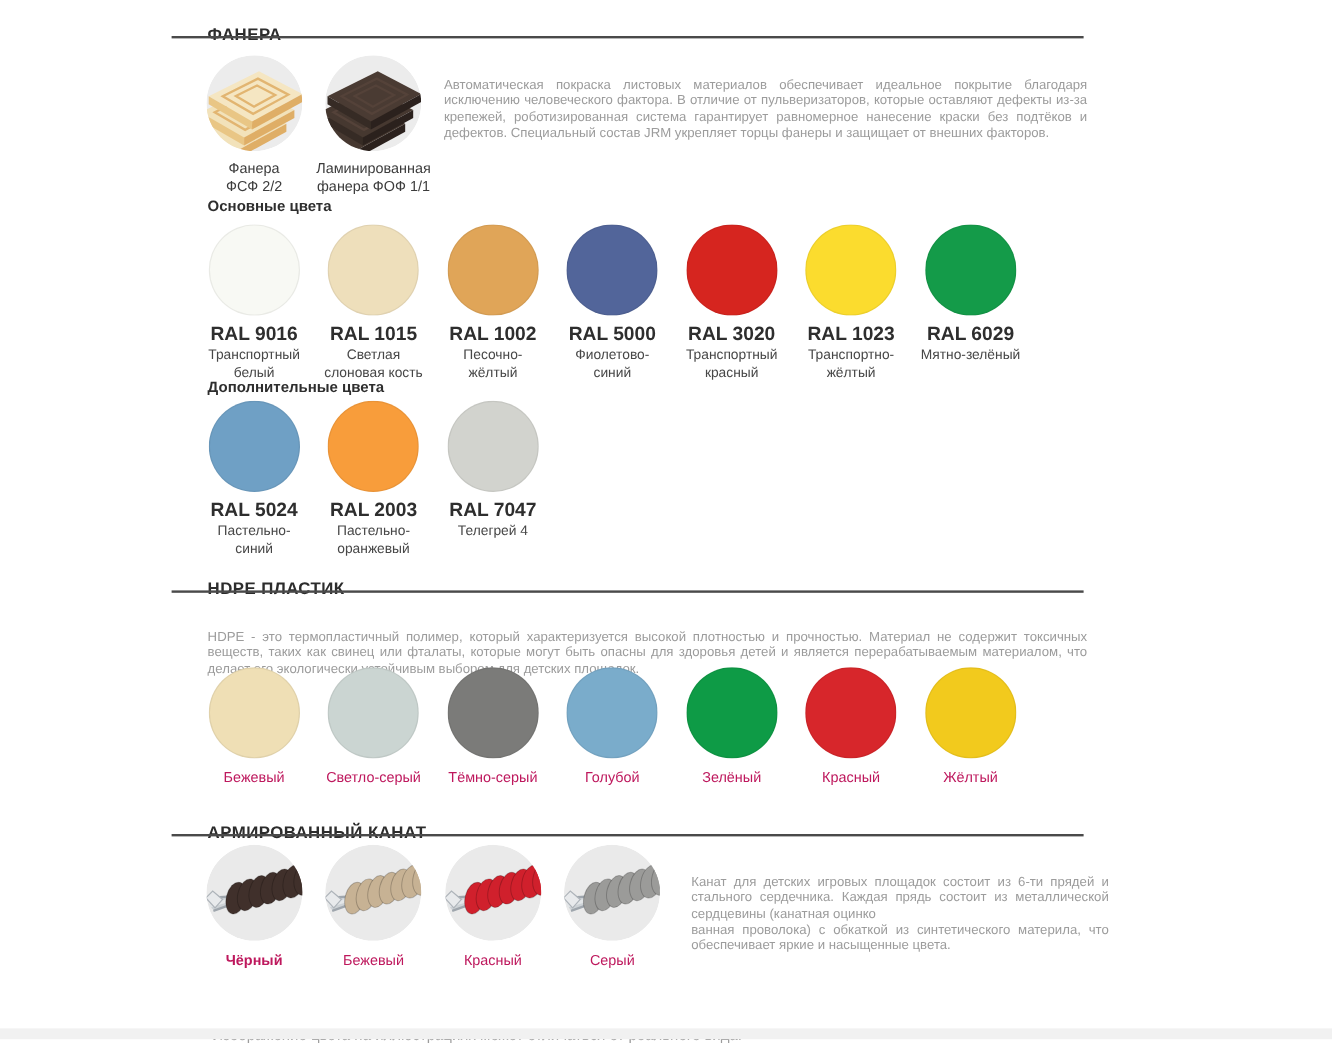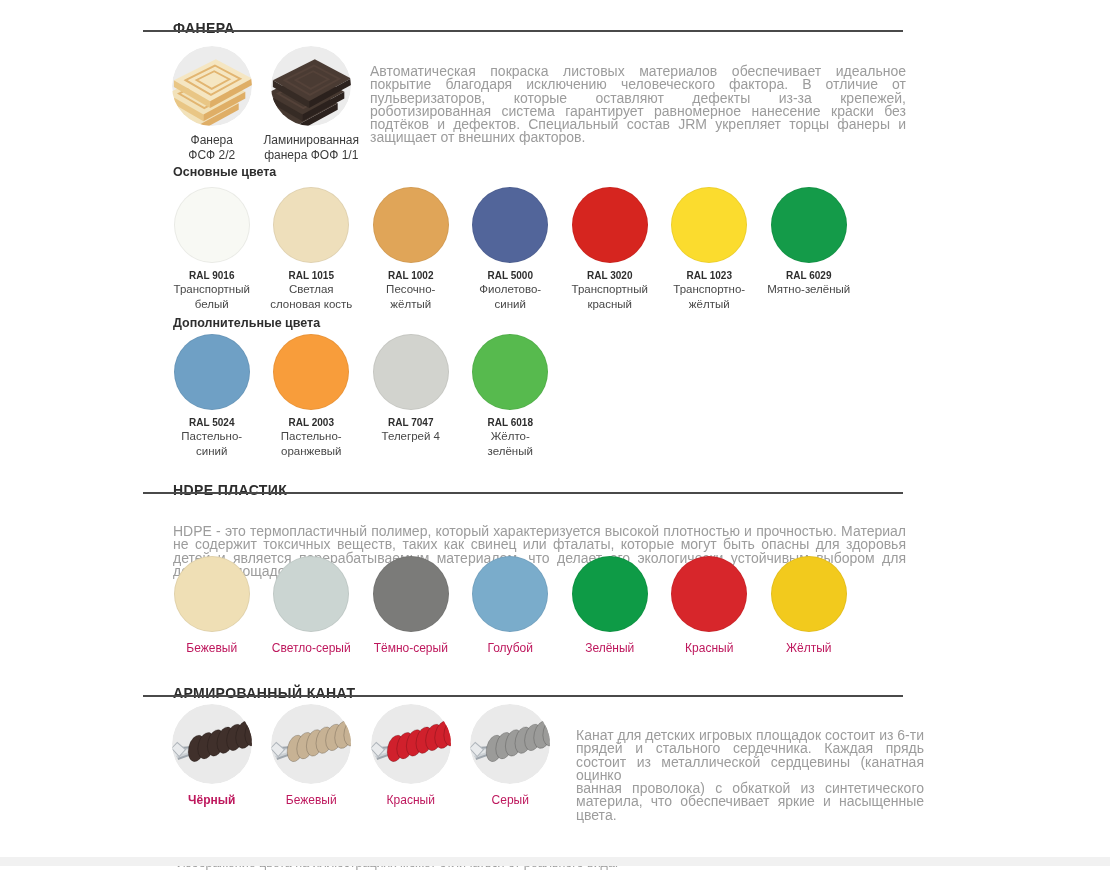--- a/index.html
+++ b/index.html
@@ -2,28 +2,28 @@
 <html><head>
 <meta charset="utf-8">
 <style>
   html,body{margin:0;padding:0;background:#ffffff;}
   #page{position:relative;width:1110px;height:879px;background:#ffffff;overflow:hidden;
         font-family:"Liberation Sans",sans-serif;color:#2e2e2e;}
 
   .sec-title{position:absolute;left:173px;font-size:14px;font-weight:bold;color:#2c2c2c;letter-spacing:.4px;}
   .rule{position:absolute;left:143px;width:760px;height:2px;background:#4a4a4a;}
 
-  .desc{position:absolute;color:#9c9c9c;font-size:14px;line-height:13.3px;text-align:justify;margin-top:25px;}
+  .desc{position:absolute;color:#9c9c9c;font-size:11px;line-height:13.3px;text-align:justify;margin-top:25px;}
   .pre{white-space:pre-line;}
 
   .row{position:absolute;left:162px;display:flex;}
   .cell{width:99.5px;display:flex;flex-direction:column;align-items:center;flex:none;}
 
   .circle{width:76px;height:76px;border-radius:50%;box-sizing:border-box;border:1px solid rgba(0,0,0,.06);flex:none;}
-  .code{margin-top:7px;font-size:10px;font-weight:bold;color:#2e2e2e;text-align:center;}
+  .code{margin-top:7px;font-size:16px;font-weight:bold;color:#2e2e2e;text-align:center;}
   .cname{margin-top:1px;font-size:11.5px;line-height:14.5px;color:#474747;text-align:center;white-space:pre-line;}
   .sname{margin-top:9px;font-size:12px;color:#be185d;text-align:center;}
 
   .subhead{position:absolute;left:173px;font-size:12.5px;font-weight:bold;color:#2e2e2e;}
 
   .ply-label{margin-top:7px;font-size:12px;line-height:15px;color:#3c3c3c;text-align:center;white-space:pre-line;}
 
   .footnote{position:absolute;left:172px;top:843px;font-size:12.5px;color:#9c9c9c;}
   .bottom-band{position:absolute;left:0;top:857px;width:1110px;height:9px;background:#f1f1f1;}
 
@@ -172,26 +172,20 @@
     <span class="cname">Пастельно-
 оранжевый</span>
   </figure>
 
   <figure class="cell">
     <span class="circle" style="background: rgb(210, 211, 206);"></span>
     <span class="code">RAL 7047</span>
     <span class="cname">Телегрей 4</span>
   </figure>
 
-  <figure class="cell">
-    <span class="circle" style="background: rgb(87, 186, 78);"></span>
-    <span class="code">RAL 6018</span>
-    <span class="cname">Жёлто-
-зелёный</span>
-  </figure>
 </div>
 
   <h2 class="sec-title" style="top:470px;">HDPE ПЛАСТИК</h2>
   <div class="rule" style="top:492px;"></div>
   <p class="desc" style="left:173px;top:500px;width:733px;">HDPE - это термопластичный полимер, который характеризуется высокой плотностью и прочностью. Материал не содержит токсичных веществ, таких как свинец или фталаты, которые могут быть опасны для здоровья детей и является перерабатываемым материалом, что делает его экологически устойчивым выбором для детских площадок.</p>
   <div class="row" style="top:556px;">
   <figure class="cell">
     <span class="circle" style="background: rgb(239, 223, 181);"></span>
     <span class="sname">Бежевый</span>
   </figure>

